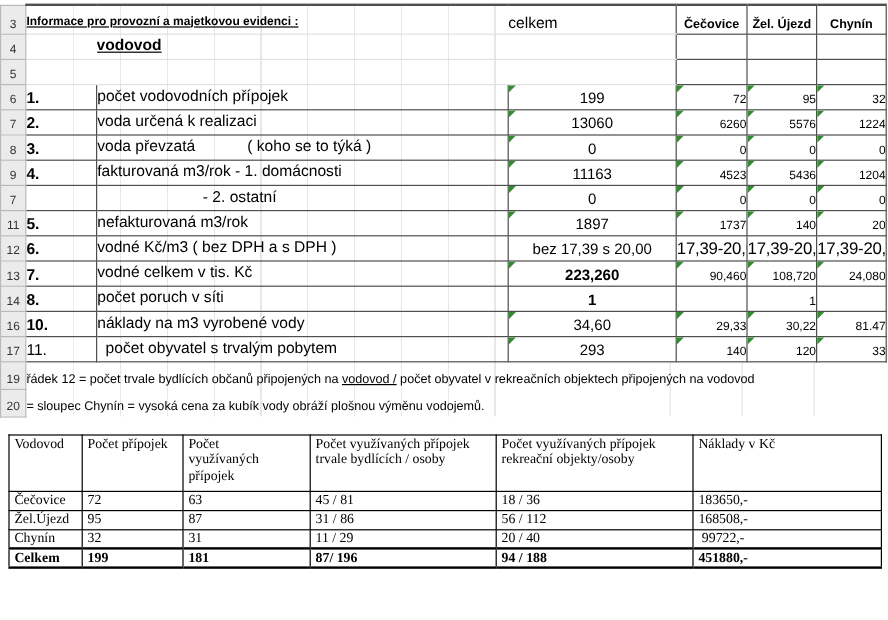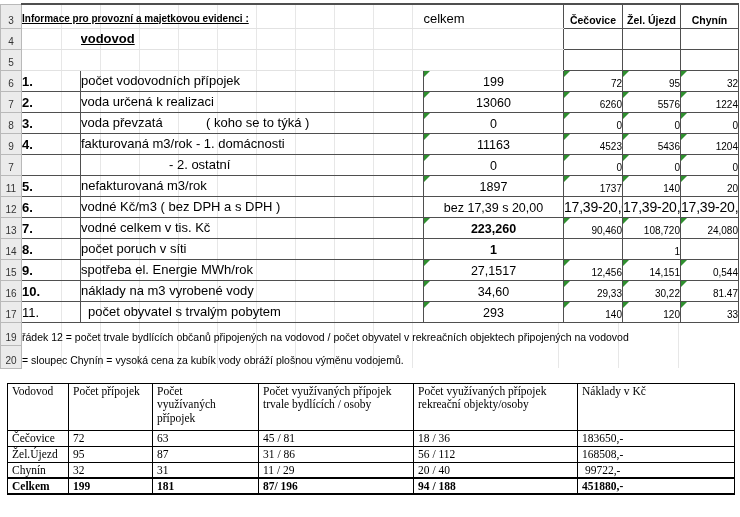--- a/index.html
+++ b/index.html
@@ -36,21 +36,21 @@
   td.v.small{font-size:14px;padding-right:1px;letter-spacing:-0.2px;}
   td.rel{position:relative;}
   i.tri{position:absolute;left:0;top:0;width:0;height:0;
         border-top:6px solid #2f8f2f;border-right:6px solid transparent;}
   td.notetd{font-size:10.5px;padding-left:3px;vertical-align:middle;
         background-image:linear-gradient(#e7e7e7,#e7e7e7),linear-gradient(#e7e7e7,#e7e7e7),linear-gradient(#e7e7e7,#e7e7e7);
         background-size:1px 100%;background-repeat:no-repeat;
         background-position:536px 0,596px 0,656px 0;}
   tr.note td{border:none;}
   tr.note td.rn{border:1px solid #b9b9b9;}
-  .u{}
+  .u{text-decoration:underline;}
 
   
   table.lower{border-collapse:collapse;table-layout:fixed;margin:14px 0 0 7px;
     font-family:"Liberation Serif",serif;font-size:11.5px;border:1px solid #000;}
   table.lower th,table.lower td{border:1px solid #000;padding:1px 4px;vertical-align:top;
     text-align:left;font-weight:normal;overflow:hidden;}
   table.lower thead th{white-space:pre-line;height:44px;line-height:1.18;}
   table.lower tbody tr{height:16px;}
   table.lower tbody td{white-space:pre;}
   table.lower tr.bold td{font-weight:bold;border-top-width:2px;border-bottom-width:2px;}
@@ -176,29 +176,20 @@
           <td class="c b v rel"><i class="tri"></i>24,080</td>
         </tr>
         <tr>
           <td class="rn">14</td>
           <td class="c b num bold">8.</td>
           <td class="c b desc"><span>počet poruch v síti</span></td>
           <td class="c b celk rel bold">1</td>
           <td class="c b v rel"></td>
           <td class="c b v rel">1</td>
           <td class="c b v rel"></td>
-        </tr>
-        <tr>
-          <td class="rn">15</td>
-          <td class="c b num bold">9.</td>
-          <td class="c b desc"><span>spotřeba el. Energie MWh/rok</span></td>
-          <td class="c b celk rel"><i class="tri"></i>27,1517</td>
-          <td class="c b v rel"><i class="tri"></i>12,456</td>
-          <td class="c b v rel"><i class="tri"></i>14,151</td>
-          <td class="c b v rel"><i class="tri"></i>0,544</td>
         </tr>
         <tr>
           <td class="rn">16</td>
           <td class="c b num bold">10.</td>
           <td class="c b desc"><span>náklady na m3 vyrobené vody</span></td>
           <td class="c b celk rel"><i class="tri"></i>34,60</td>
           <td class="c b v rel"><i class="tri"></i>29,33</td>
           <td class="c b v rel"><i class="tri"></i>30,22</td>
           <td class="c b v rel"><i class="tri"></i>81.47</td>
         </tr>

